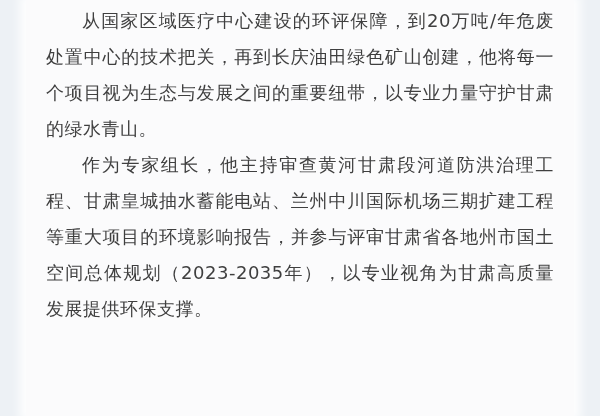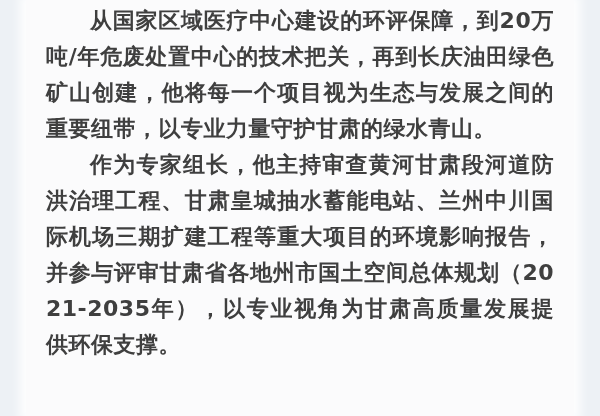--- a/index.html
+++ b/index.html
@@ -25,33 +25,33 @@
     height: 416px;
     margin: 0 auto;
     background: #fbfbfc;
     box-shadow: 0 0 10px 6px rgba(255, 255, 255, 0.95);
     padding: 3px 20px 20px 20px;
     position: relative;
   }
   .article-body p {
     margin: 0;
     padding: 0;
-    font-size: 22px;
+    font-size: 18px;
     line-height: 36px;
     letter-spacing: 0.5px;
     color: #3f3f3f;
     text-align: justify;
     text-indent: 2em;
     word-break: break-all;
-    font-weight: 700;
+    font-weight: 400;
   }
 </style>
 </head>
 <body>
 
 <div class="page-viewport">
   <div class="article-page">
     <div class="article-body">
       <p>从国家区域医疗中心建设的环评保障，到20万吨/年危废处置中心的技术把关，再到长庆油田绿色矿山创建，他将每一个项目视为生态与发展之间的重要纽带，以专业力量守护甘肃的绿水青山。</p>
-      <p>作为专家组长，他主持审查黄河甘肃段河道防洪治理工程、甘肃皇城抽水蓄能电站、兰州中川国际机场三期扩建工程等重大项目的环境影响报告，并参与评审甘肃省各地州市国土空间总体规划（2021-2035年），以专业视角为甘肃高质量发展提供环保支撑。</p>
+      <p>作为专家组长，他主持审查黄河甘肃段河道防洪治理工程、甘肃皇城抽水蓄能电站、兰州中川国际机场三期扩建工程等重大项目的环境影响报告，并参与评审甘肃省各地州市国土空间总体规划（2023-2035年），以专业视角为甘肃高质量发展提供环保支撑。</p>
     </div>
   </div>
 </div>
 
 </body></html>

